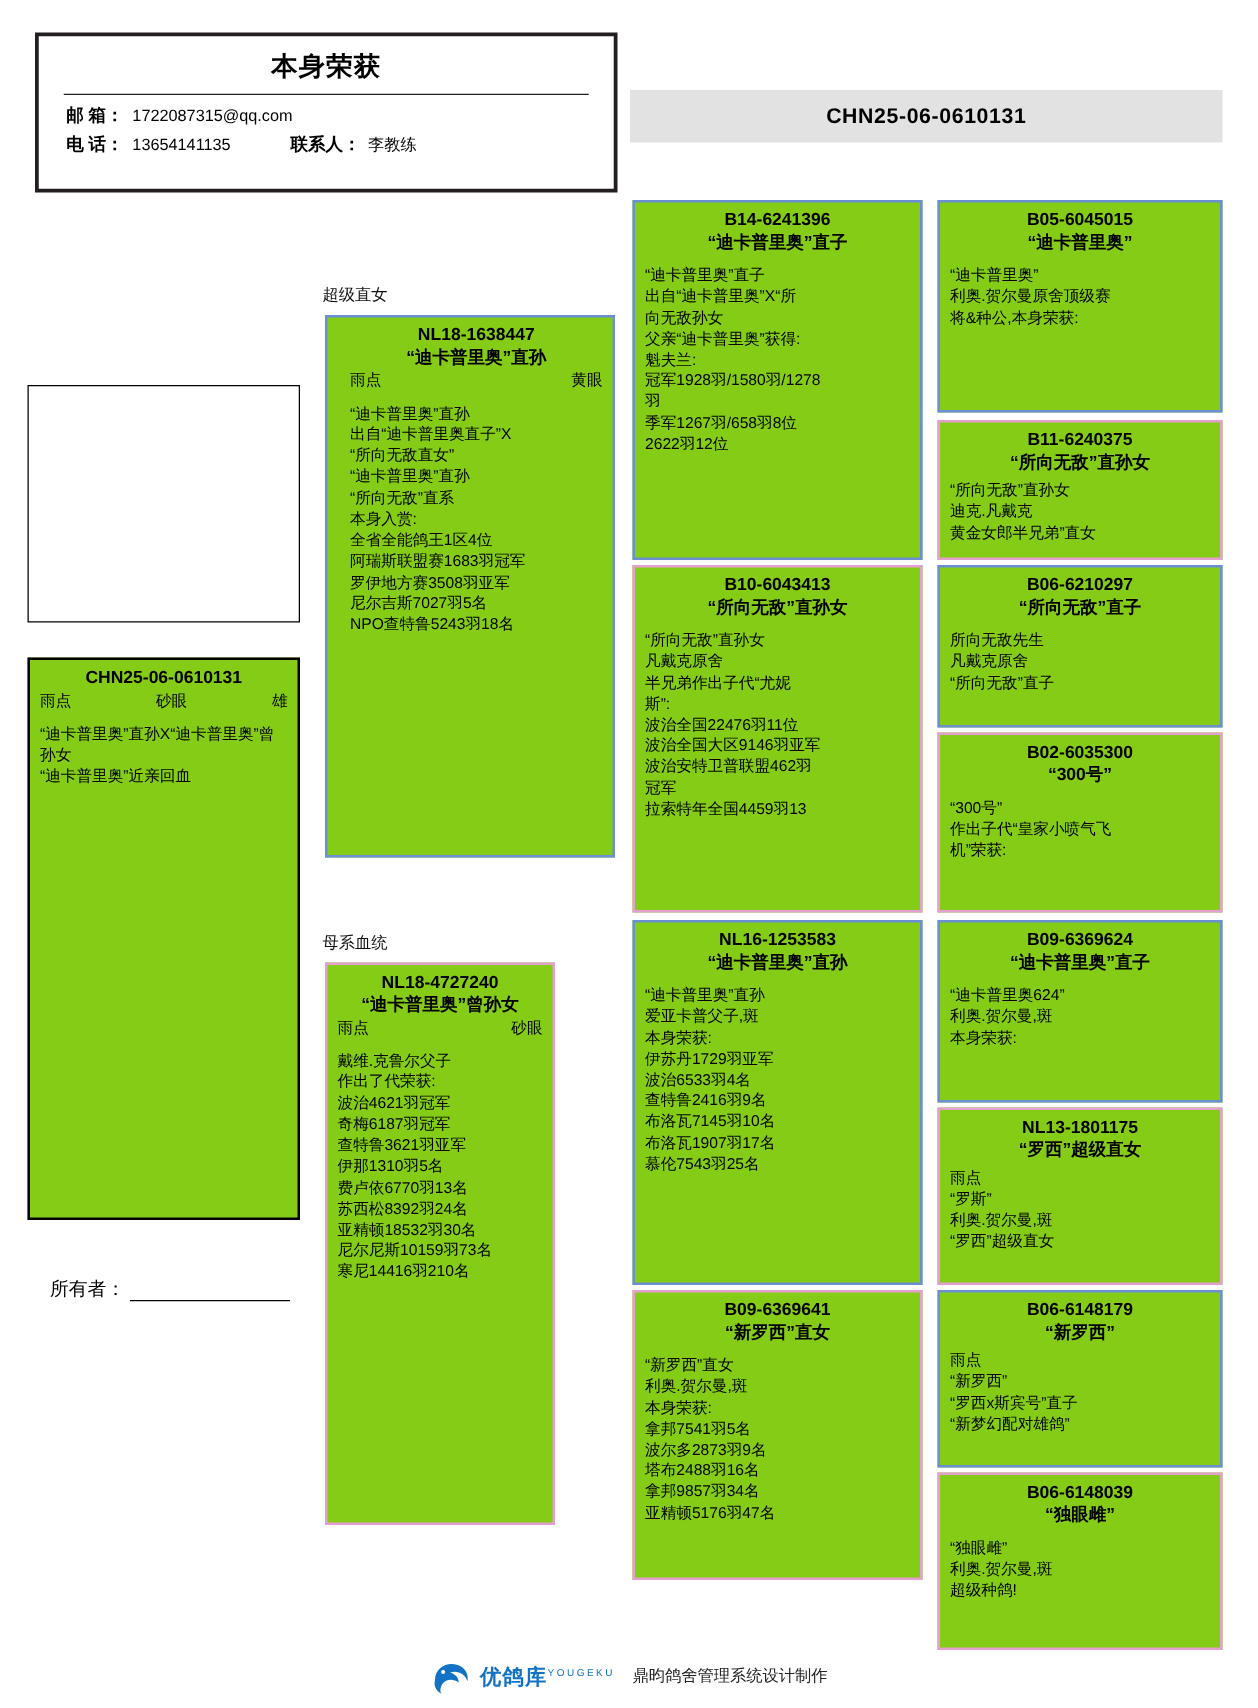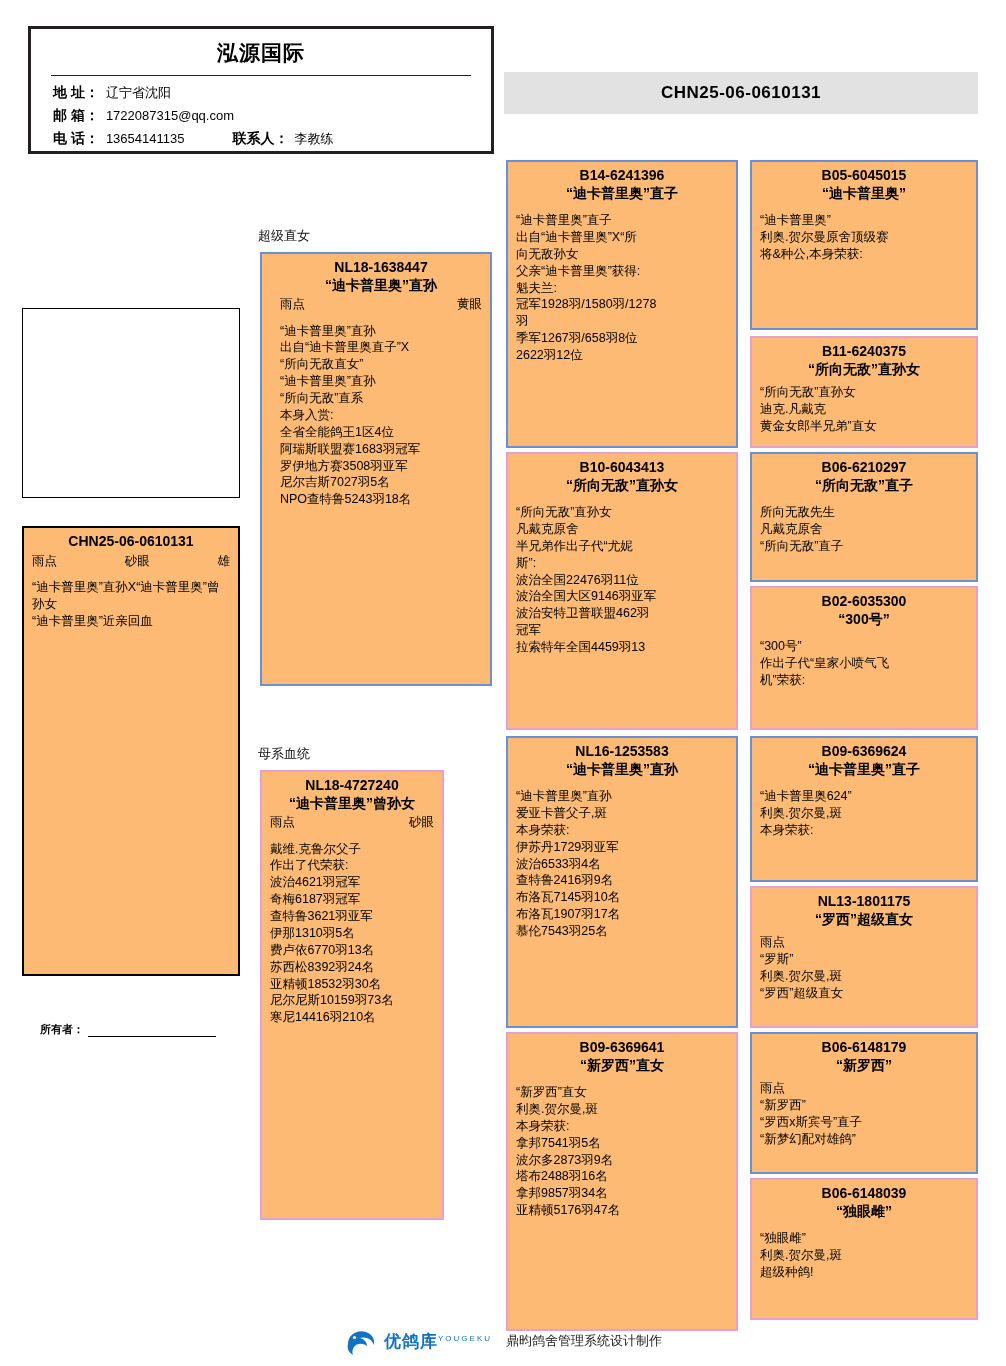--- a/index.html
+++ b/index.html
@@ -66,21 +66,21 @@
   
   .section-label {
     font-size: 13px;
     color: #111;
   }
   #label-father { left: 258px; top: 227px; }
   #label-mother { left: 258px; top: 745px; }
 
   
   .card {
-    background: #fdba74;
+    background: #84cc16;
     padding: 5px 8px 6px 8px;
     line-height: 1.32;
     font-size: 12.5px;
     overflow: hidden;
   }
   .card .ring {
     text-align: center;
     font-weight: bold;
     font-size: 14px;
     line-height: 1.25;
@@ -113,36 +113,36 @@
   
   #subject-card { left: 22px; top: 526px; width: 218px; height: 450px; }
   #empty-box    { left: 22px; top: 308px; width: 218px; height: 190px; border: 1.5px solid #000; }
 
   #father-card { left: 260px; top: 252px; width: 232px; height: 434px; padding-left: 18px; }
   #mother-card { left: 260px; top: 770px; width: 184px; height: 450px; }
 
   #gf-card { left: 506px; top: 160px; width: 232px; height: 288px; }
   #gm-card { left: 506px; top: 452px; width: 232px; height: 278px; }
   #mf-card { left: 506px; top: 736px; width: 232px; height: 292px; }
-  #mm-card { left: 506px; top: 1032px; width: 232px; height: 299px; }
+  #mm-card { left: 506px; top: 1032px; width: 232px; height: 232px; }
 
   #g1-card { left: 750px; top: 160px; width: 228px; height: 170px; }
   #g2-card { left: 750px; top: 336px; width: 228px; height: 112px; }
   #g3-card { left: 750px; top: 452px; width: 228px; height: 130px; }
   #g4-card { left: 750px; top: 586px; width: 228px; height: 144px; }
   #g5-card { left: 750px; top: 736px; width: 228px; height: 146px; }
   #g6-card { left: 750px; top: 886px; width: 228px; height: 142px; }
   #g7-card { left: 750px; top: 1032px; width: 228px; height: 142px; }
   #g8-card { left: 750px; top: 1178px; width: 228px; height: 142px; }
 
   
   #owner-line {
     left: 40px; top: 1022px; width: 230px;
-    font-size: 11px;
-    display: flex; align-items: flex-end; font-weight: bold;
+    font-size: 15px;
+    display: flex; align-items: flex-end;
   }
   #owner-line .rule {
     display: inline-block;
     border-bottom: 1px solid #000;
     width: 128px;
     margin-left: 4px;
     height: 14px;
   }
 
   
@@ -163,25 +163,21 @@
   #footer-text {
     margin-left: 14px;
     font-size: 13px;
     color: #222;
   }
 </style>
 </head>
 <body>
 
 <div class="abs" id="company-box">
-  <div id="company-name">泓源国际</div>
-  <div class="info-row">
-    <span class="info-label">地 址：</span>
-    <span class="info-value">辽宁省沈阳</span>
-  </div>
+  <div id="company-name">本身荣获</div>
   <div class="info-row">
     <span class="info-label">邮 箱：</span>
     <span class="info-value">1722087315@qq.com</span>
   </div>
   <div class="info-row">
     <span class="info-label">电 话：</span>
     <span class="info-value">13654141135</span>
     <span class="info-label2">联系人：</span>
     <span class="info-value">李教练</span>
   </div>

